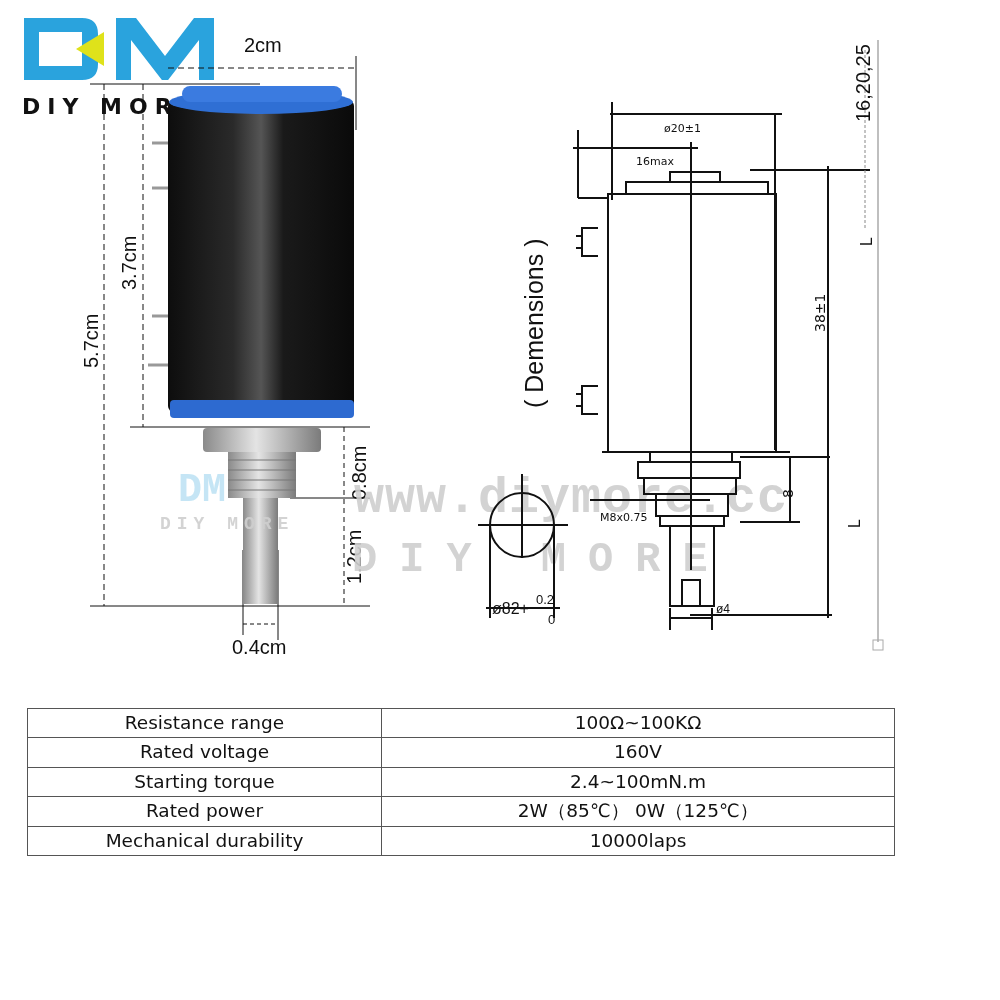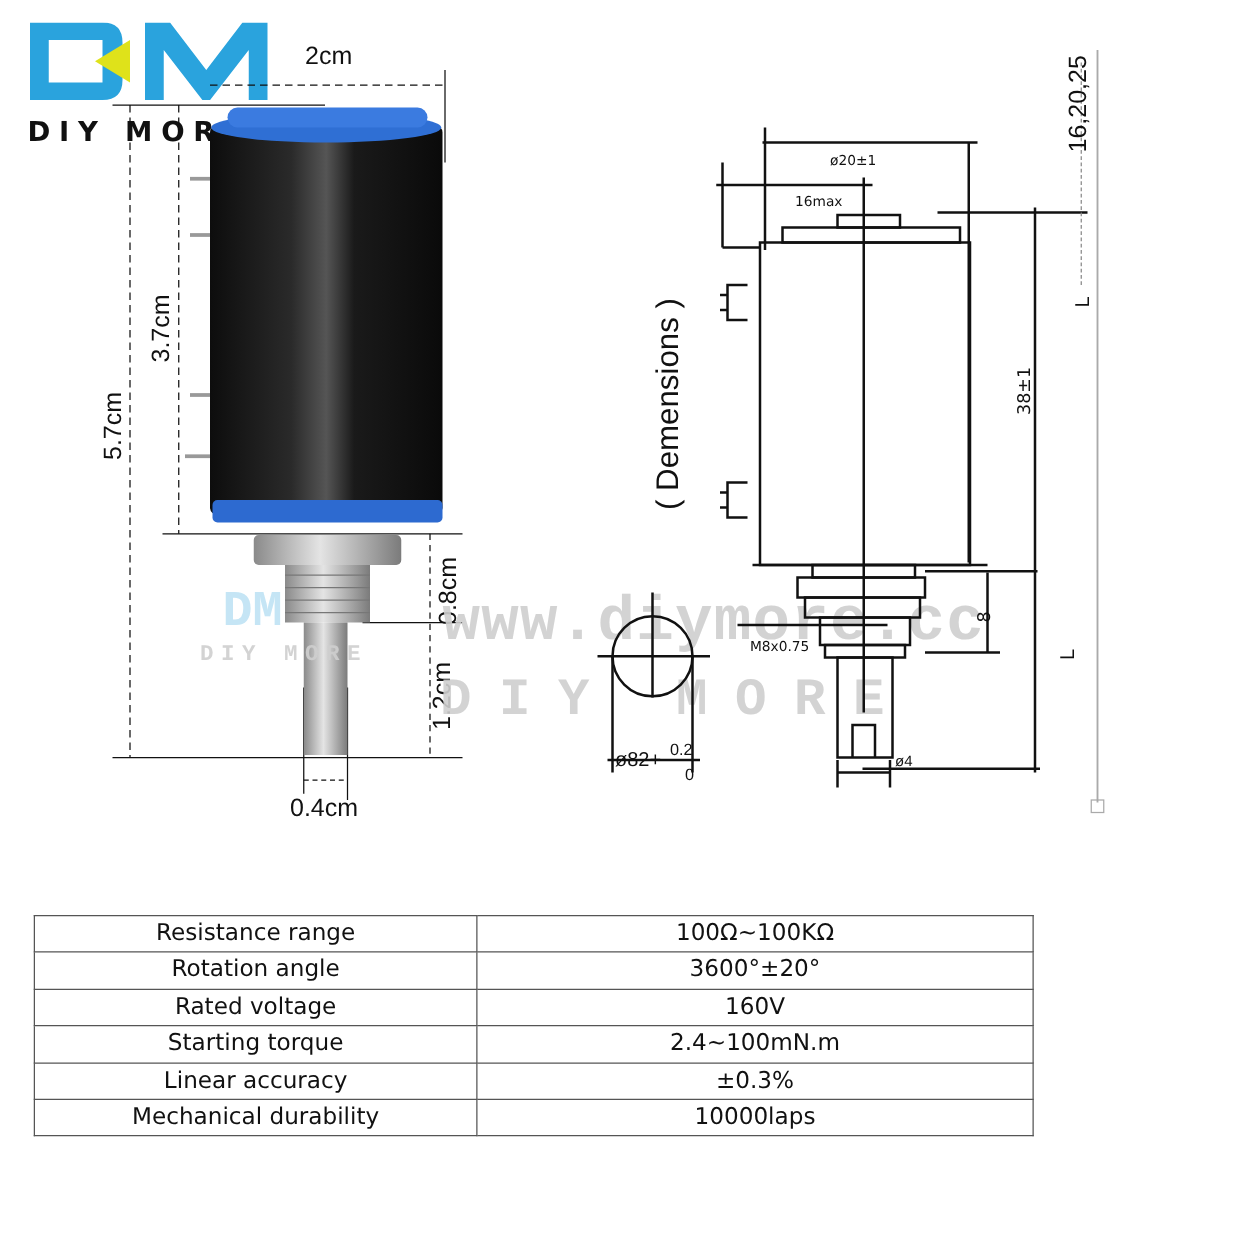--- a/index.html
+++ b/index.html
@@ -9,21 +9,21 @@
   
   .logo-text { position:absolute; left:22px; top:94px; font-family:"DejaVu Sans", sans-serif;
                font-weight:bold; font-size:22px; letter-spacing:7px; color:#111; }
   
   .dim { position:absolute; font-size:20px; color:#111; font-family:"Liberation Sans", sans-serif; white-space:nowrap; }
   .rot { transform-origin:left top; transform:rotate(-90deg); }
   .dwg-label { position:absolute; font-family:"DejaVu Sans", sans-serif; font-size:11px; color:#111; white-space:nowrap; }
   .dwg-big { position:absolute; font-family:"Liberation Sans", sans-serif; font-size:20px; color:#111; white-space:nowrap; }
   .wm { position:absolute; color:#cfcfcf; font-family:Liberation Mono, monospace; font-weight:bold; white-space:nowrap; opacity:.9; }
   
-  table.spec { position:absolute; left:27px; top:732px; width:800px; border-collapse:collapse; }
+  table.spec { position:absolute; left:27px; top:708px; width:868px; border-collapse:collapse; }
   table.spec td { border:1.5px solid #555; height:28.4px; padding:0; text-align:center;
                   font-family:"DejaVu Sans", sans-serif; font-size:18.5px; color:#111; line-height:1; }
   table.spec td.k { width:353px; }
 </style>
 </head>
 <body>
 
 <div>
   <svg class="abs" style="left:24px;top:18px" width="192" height="62">
 
@@ -168,33 +168,29 @@
 <div class="dwg-big rot" style="left:858px;top:246px;font-size:16px">L</div>
 <div class="dwg-big rot" style="left:846px;top:528px;font-size:16px">L</div>
 
 <table class="spec">
   <tbody>
     <tr>
         <td class="k">Resistance range</td>
         <td>100Ω~100KΩ</td>
       </tr>
     <tr>
-        <td class="k">Rotation angle</td>
-        <td>3600°±20°</td>
-      </tr>
-    <tr>
         <td class="k">Rated voltage</td>
         <td>160V</td>
       </tr>
     <tr>
         <td class="k">Starting torque</td>
         <td>2.4~100mN.m</td>
       </tr>
     <tr>
-        <td class="k">Linear accuracy</td>
-        <td>±0.3%</td>
+        <td class="k">Rated power</td>
+        <td>2W（85℃）  0W（125℃）</td>
       </tr>
     <tr>
         <td class="k">Mechanical durability</td>
         <td>10000laps</td>
       </tr>
   </tbody>
 </table>
 
 </body></html>

